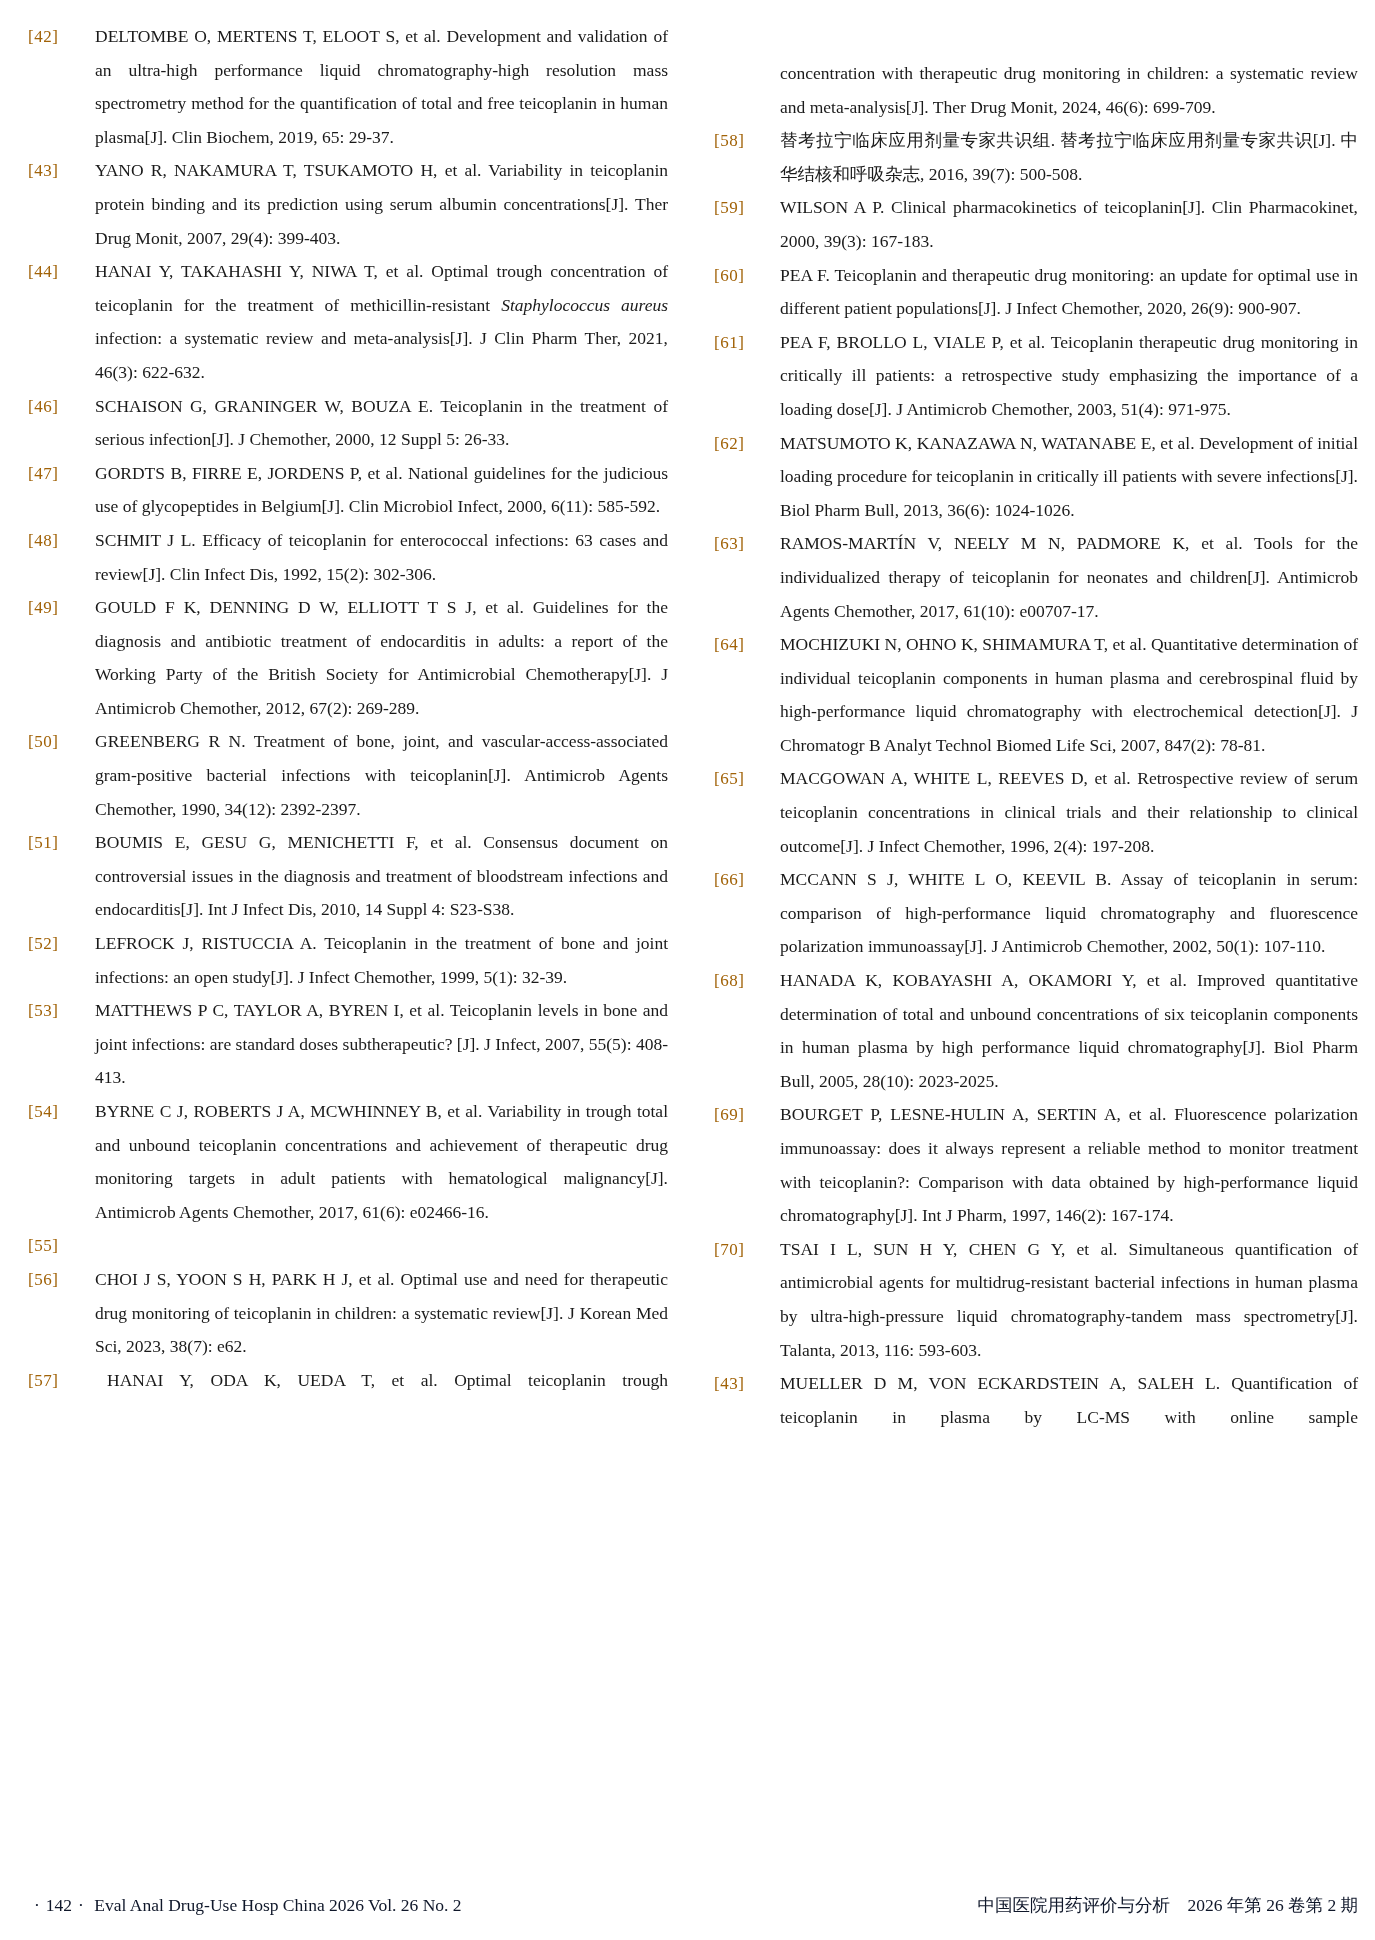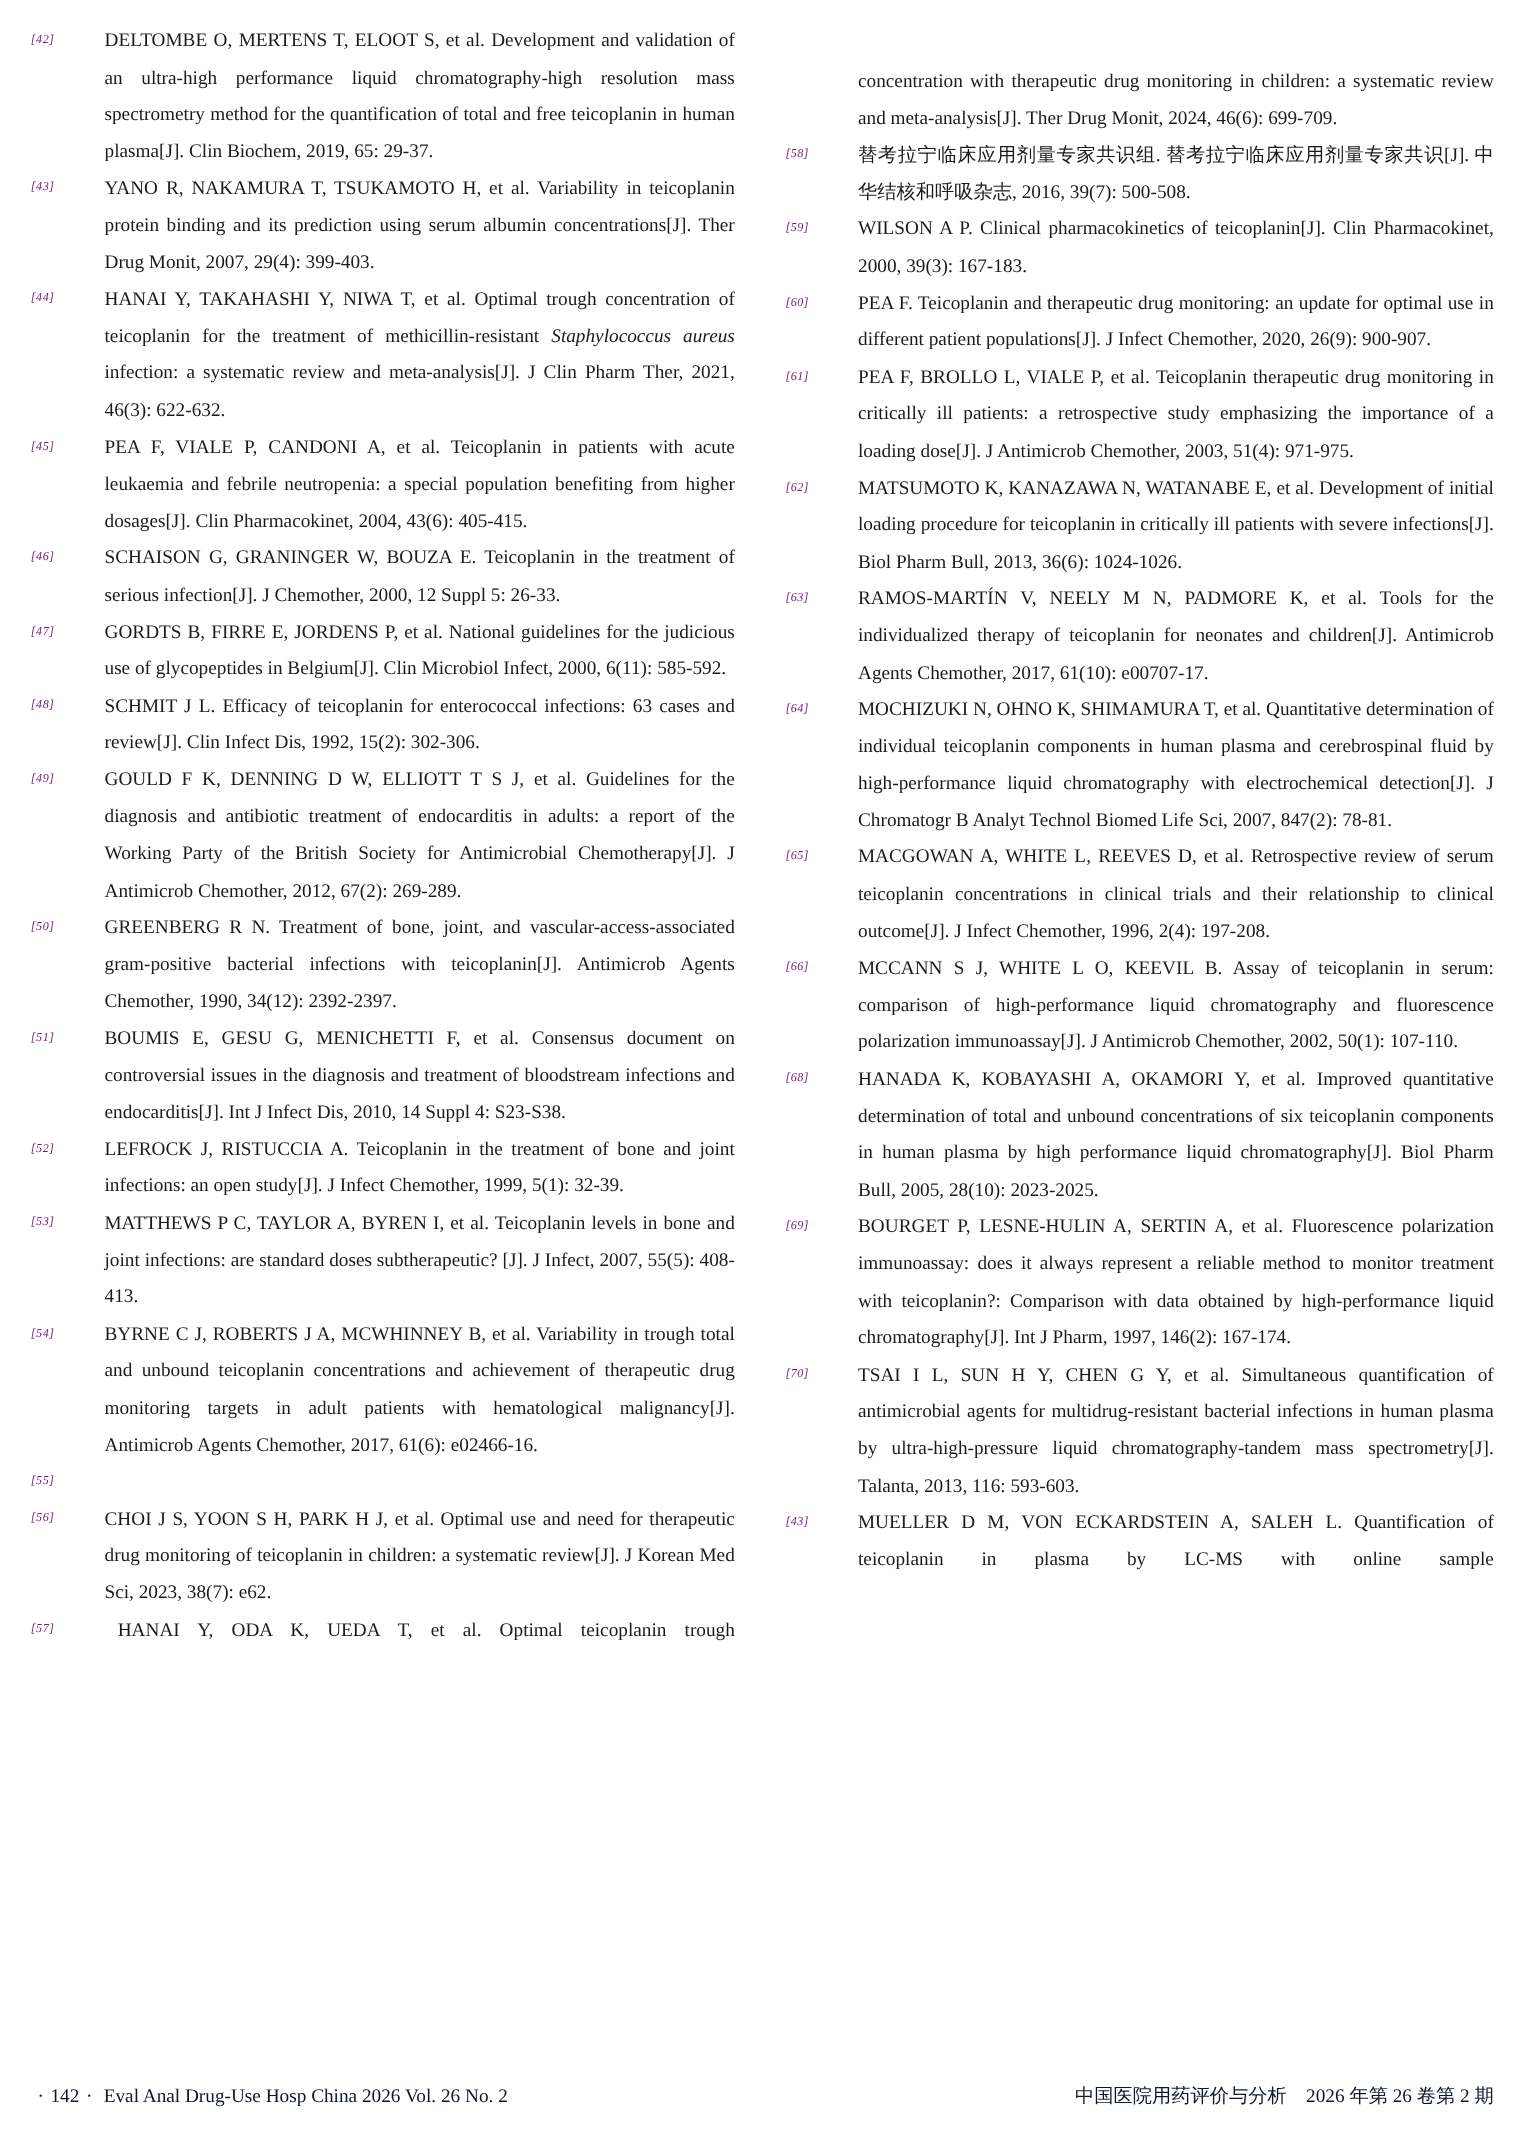--- a/index.html
+++ b/index.html
@@ -11,24 +11,23 @@
   .column {
     position: absolute; top: 20px;
   }
   .col-left  { left: 28px;  width: 640px; }
   .col-right { left: 714px; width: 644px; }
   .ref {
     display: flex; align-items: flex-start;
   }
   .ref-num {
     flex: 0 0 auto; width: 67px;
-    font-size: 11px; line-height: 33.6px;
+    font-size: 17px; line-height: 33.6px;
     letter-spacing: 0.5px;
-    color: #701a75;
-    font-style: italic;
+    color: #a16207;
   }
   .col-right .ref-num { width: 66px; }
   .ref-text {
     flex: 1 1 auto;
     font-size: 17.5px; line-height: 33.6px;
     text-align: justify;
     hyphens: manual;
   }
   .ref-text i { font-style: italic; }
   .cont { padding-left: 67px; margin-top: 37px; }
@@ -49,24 +48,20 @@
     <span class="ref-num">[42]</span>
     <span class="ref-text">DELTOMBE O, MERTENS T, ELOOT S, et al. Development and validation of an ultra-high performance liquid chromatography-high resolution mass spectrometry method for the quantification of total and free teicoplanin in human plasma[J]. Clin Biochem, 2019, 65: 29-37.</span>
   </div>
   <div class="ref">
     <span class="ref-num">[43]</span>
     <span class="ref-text">YANO R, NAKAMURA T, TSUKAMOTO H, et al. Variability in teicoplanin protein binding and its prediction using serum albumin concentrations[J]. Ther Drug Monit, 2007, 29(4): 399-403.</span>
   </div>
   <div class="ref">
     <span class="ref-num">[44]</span>
     <span class="ref-text"><span>HANAI Y, TAKAHASHI Y, NIWA T, et al. Optimal trough concentration of teicoplanin for the treatment of methicillin-resistant </span><i>Staphylococcus aureus</i><span> infection: a systematic review and meta-analysis[J]. J Clin Pharm Ther, 2021, 46(3): 622-632.</span></span>
-  </div>
-  <div class="ref">
-    <span class="ref-num">[45]</span>
-    <span class="ref-text">PEA F, VIALE P, CANDONI A, et al. Teicoplanin in patients with acute leukaemia and febrile neutropenia: a special population benefiting from higher dosages[J]. Clin Pharmacokinet, 2004, 43(6): 405-415.</span>
   </div>
   <div class="ref">
     <span class="ref-num">[46]</span>
     <span class="ref-text">SCHAISON G, GRANINGER W, BOUZA E. Teicoplanin in the treatment of serious infection[J]. J Chemother, 2000, 12 Suppl 5: 26-33.</span>
   </div>
   <div class="ref">
     <span class="ref-num">[47]</span>
     <span class="ref-text">GORDTS B, FIRRE E, JORDENS P, et al. National guidelines for the judicious use of glycopeptides in Belgium[J]. Clin Microbiol Infect, 2000, 6(11): 585-592.</span>
   </div>
   <div class="ref">

